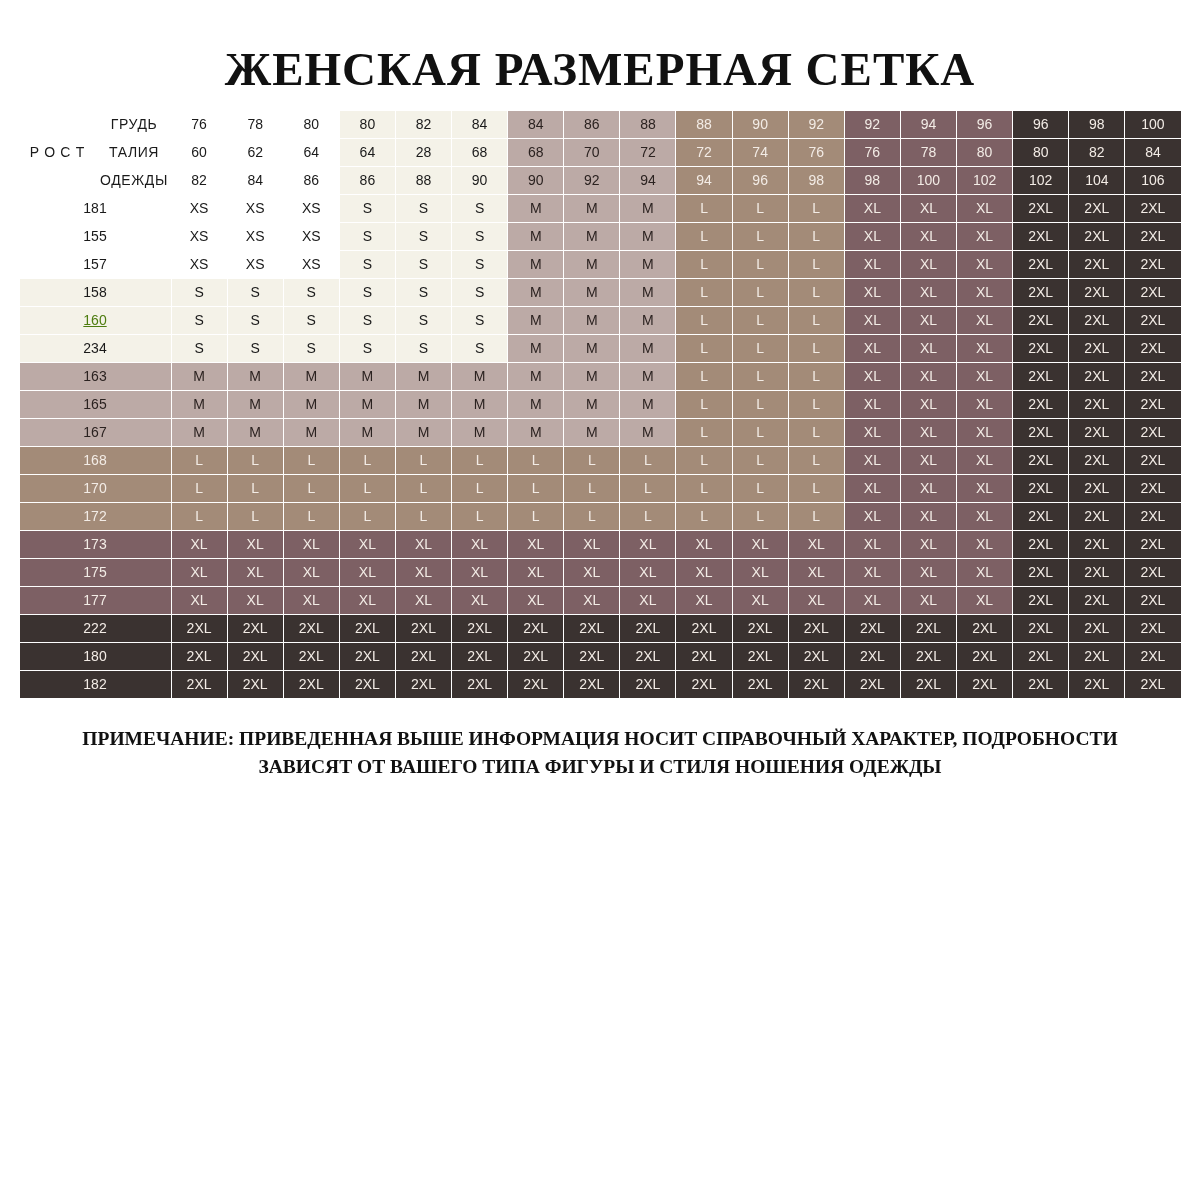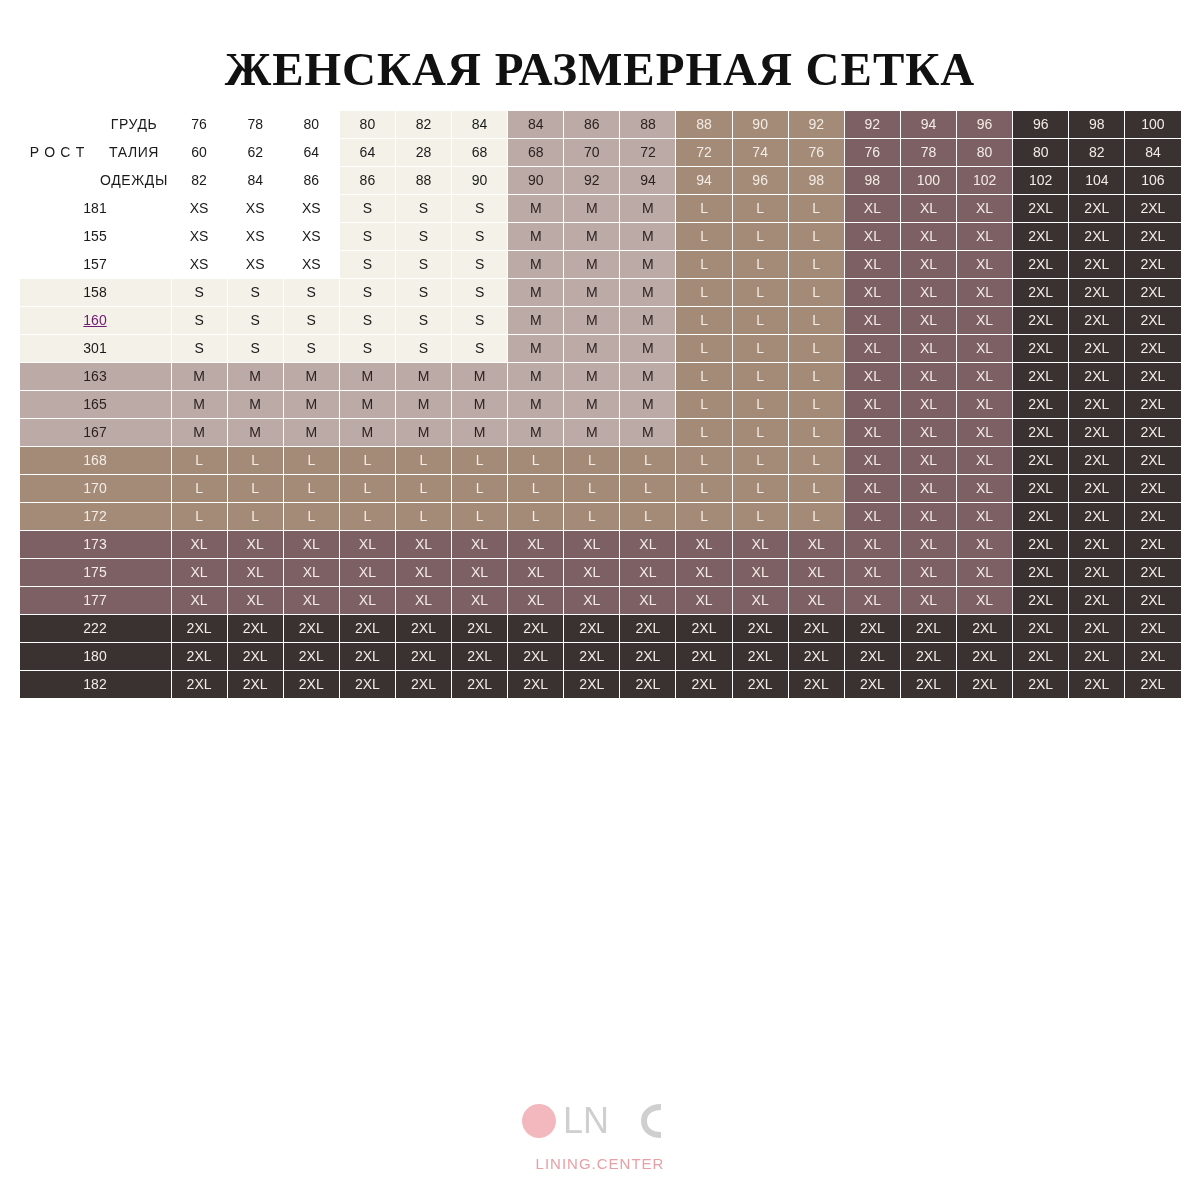--- a/index.html
+++ b/index.html
@@ -266,42 +266,42 @@
           <td style="background: rgb(163, 139, 120); color: rgb(243, 236, 230);">L</td>
           <td style="background: rgb(163, 139, 120); color: rgb(243, 236, 230);">L</td>
           <td style="background: rgb(125, 96, 100); color: rgb(243, 236, 230);">XL</td>
           <td style="background: rgb(125, 96, 100); color: rgb(243, 236, 230);">XL</td>
           <td style="background: rgb(125, 96, 100); color: rgb(243, 236, 230);">XL</td>
           <td style="background: rgb(58, 50, 48); color: rgb(243, 236, 230);">2XL</td>
           <td style="background: rgb(58, 50, 48); color: rgb(243, 236, 230);">2XL</td>
           <td style="background: rgb(58, 50, 48); color: rgb(243, 236, 230);">2XL</td>
         </tr>
         <tr>
-          <td class="heightcell" colspan="2" style="background: rgb(244, 242, 232); color: #701a75; text-decoration: underline;">160</td>
-          <td style="background: rgb(244, 242, 232); color: rgb(26, 26, 26);">S</td>
-          <td style="background: rgb(244, 242, 232); color: rgb(26, 26, 26);">S</td>
-          <td style="background: rgb(244, 242, 232); color: rgb(26, 26, 26);">S</td>
-          <td style="background: rgb(244, 242, 232); color: rgb(26, 26, 26);">S</td>
-          <td style="background: rgb(244, 242, 232); color: rgb(26, 26, 26);">S</td>
-          <td style="background: rgb(244, 242, 232); color: rgb(26, 26, 26);">S</td>
-          <td style="background: rgb(188, 170, 166); color: rgb(43, 34, 32);">M</td>
-          <td style="background: rgb(188, 170, 166); color: rgb(43, 34, 32);">M</td>
-          <td style="background: rgb(188, 170, 166); color: rgb(43, 34, 32);">M</td>
-          <td style="background: rgb(163, 139, 120); color: rgb(243, 236, 230);">L</td>
-          <td style="background: rgb(163, 139, 120); color: rgb(243, 236, 230);">L</td>
-          <td style="background: rgb(163, 139, 120); color: rgb(243, 236, 230);">L</td>
-          <td style="background: rgb(125, 96, 100); color: rgb(243, 236, 230);">XL</td>
-          <td style="background: rgb(125, 96, 100); color: rgb(243, 236, 230);">XL</td>
-          <td style="background: rgb(125, 96, 100); color: rgb(243, 236, 230);">XL</td>
-          <td style="background: rgb(58, 50, 48); color: rgb(243, 236, 230);">2XL</td>
-          <td style="background: rgb(58, 50, 48); color: rgb(243, 236, 230);">2XL</td>
-          <td style="background: rgb(58, 50, 48); color: rgb(243, 236, 230);">2XL</td>
-        </tr>
-        <tr>
-          <td class="heightcell" colspan="2" style="background: rgb(244, 242, 232); color: rgb(26, 26, 26);">301</td>
+          <td class="heightcell" colspan="2" style="background: rgb(244, 242, 232); color: #4d7c0f; text-decoration: underline;">160</td>
+          <td style="background: rgb(244, 242, 232); color: rgb(26, 26, 26);">S</td>
+          <td style="background: rgb(244, 242, 232); color: rgb(26, 26, 26);">S</td>
+          <td style="background: rgb(244, 242, 232); color: rgb(26, 26, 26);">S</td>
+          <td style="background: rgb(244, 242, 232); color: rgb(26, 26, 26);">S</td>
+          <td style="background: rgb(244, 242, 232); color: rgb(26, 26, 26);">S</td>
+          <td style="background: rgb(244, 242, 232); color: rgb(26, 26, 26);">S</td>
+          <td style="background: rgb(188, 170, 166); color: rgb(43, 34, 32);">M</td>
+          <td style="background: rgb(188, 170, 166); color: rgb(43, 34, 32);">M</td>
+          <td style="background: rgb(188, 170, 166); color: rgb(43, 34, 32);">M</td>
+          <td style="background: rgb(163, 139, 120); color: rgb(243, 236, 230);">L</td>
+          <td style="background: rgb(163, 139, 120); color: rgb(243, 236, 230);">L</td>
+          <td style="background: rgb(163, 139, 120); color: rgb(243, 236, 230);">L</td>
+          <td style="background: rgb(125, 96, 100); color: rgb(243, 236, 230);">XL</td>
+          <td style="background: rgb(125, 96, 100); color: rgb(243, 236, 230);">XL</td>
+          <td style="background: rgb(125, 96, 100); color: rgb(243, 236, 230);">XL</td>
+          <td style="background: rgb(58, 50, 48); color: rgb(243, 236, 230);">2XL</td>
+          <td style="background: rgb(58, 50, 48); color: rgb(243, 236, 230);">2XL</td>
+          <td style="background: rgb(58, 50, 48); color: rgb(243, 236, 230);">2XL</td>
+        </tr>
+        <tr>
+          <td class="heightcell" colspan="2" style="background: rgb(244, 242, 232); color: rgb(26, 26, 26);">234</td>
           <td style="background: rgb(244, 242, 232); color: rgb(26, 26, 26);">S</td>
           <td style="background: rgb(244, 242, 232); color: rgb(26, 26, 26);">S</td>
           <td style="background: rgb(244, 242, 232); color: rgb(26, 26, 26);">S</td>
           <td style="background: rgb(244, 242, 232); color: rgb(26, 26, 26);">S</td>
           <td style="background: rgb(244, 242, 232); color: rgb(26, 26, 26);">S</td>
           <td style="background: rgb(244, 242, 232); color: rgb(26, 26, 26);">S</td>
           <td style="background: rgb(188, 170, 166); color: rgb(43, 34, 32);">M</td>
           <td style="background: rgb(188, 170, 166); color: rgb(43, 34, 32);">M</td>
           <td style="background: rgb(188, 170, 166); color: rgb(43, 34, 32);">M</td>
           <td style="background: rgb(163, 139, 120); color: rgb(243, 236, 230);">L</td>
@@ -562,23 +562,16 @@
           <td style="background: rgb(58, 50, 48); color: rgb(243, 236, 230);">2XL</td>
           <td style="background: rgb(58, 50, 48); color: rgb(243, 236, 230);">2XL</td>
           <td style="background: rgb(58, 50, 48); color: rgb(243, 236, 230);">2XL</td>
           <td style="background: rgb(58, 50, 48); color: rgb(243, 236, 230);">2XL</td>
           <td style="background: rgb(58, 50, 48); color: rgb(243, 236, 230);">2XL</td>
           <td style="background: rgb(58, 50, 48); color: rgb(243, 236, 230);">2XL</td>
         </tr>
       </tbody>
   </table>
 
-
-  <div class="footer">
-    <svg class="footer-mark" viewBox="0 0 170 52">
-      <circle cx="24" cy="26" r="17" fill="#f3b8bd"></circle>
-      <text x="48" y="38" font-family="Liberation Sans, sans-serif" font-size="36" fill="#cfcfcf">LN</text>
-      <path d="M146 12 C134 12 129 19 129 26 C129 33 134 40 146 40" stroke="#cfcfcf" stroke-width="6" fill="none"></path>
-    </svg>
-    <div class="footer-text">LINING.CENTER</div>
-  </div>
+  <div class="note">ПРИМЕЧАНИЕ: ПРИВЕДЕННАЯ ВЫШЕ ИНФОРМАЦИЯ НОСИТ СПРАВОЧНЫЙ ХАРАКТЕР, ПОДРОБНОСТИ ЗАВИСЯТ ОТ ВАШЕГО ТИПА ФИГУРЫ И СТИЛЯ НОШЕНИЯ ОДЕЖДЫ</div>
+
 
 </div>
 
 </body></html>

